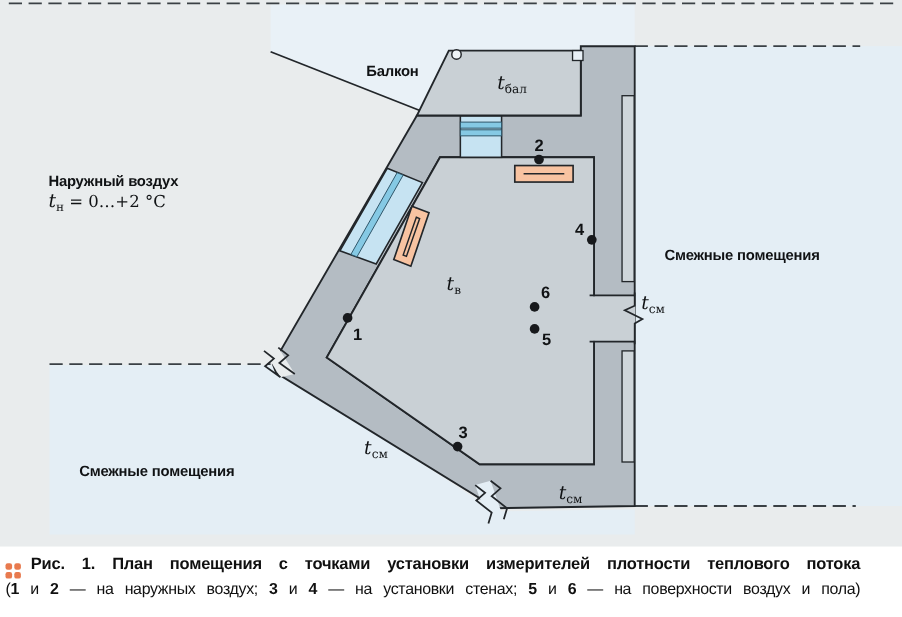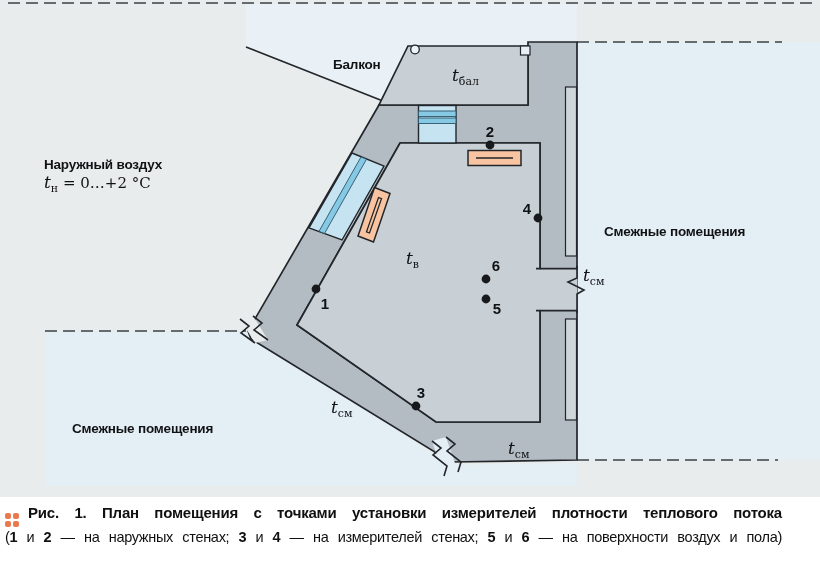--- a/index.html
+++ b/index.html
@@ -130,15 +130,15 @@
 
   <div class="caption">
     <div class="cap-line1">
       <span class="cap-icon">
           <i></i>
           <i></i>
           <i></i>
           <i></i>
         </span><span>Рис. 1. План помещения с точками установки измерителей плотности теплового потока</span>
     </div>
-    <div class="cap-line2" id="cap-line2"><span>(</span><b>1</b><span> и </span><b>2</b><span> — на наружных стенах; </span><b>3</b><span> и </span><b>4</b><span> — на измерителей стенах; </span><b>5</b><span> и </span><b>6</b><span> — на поверхности воздух и пола)</span></div>
+    <div class="cap-line2" id="cap-line2"><span>(</span><b>1</b><span> и </span><b>2</b><span> — на наружных воздух; </span><b>3</b><span> и </span><b>4</b><span> — на установки стенах; </span><b>5</b><span> и </span><b>6</b><span> — на поверхности воздух и пола)</span></div>
   </div>
 </div>
 
 </body></html>

